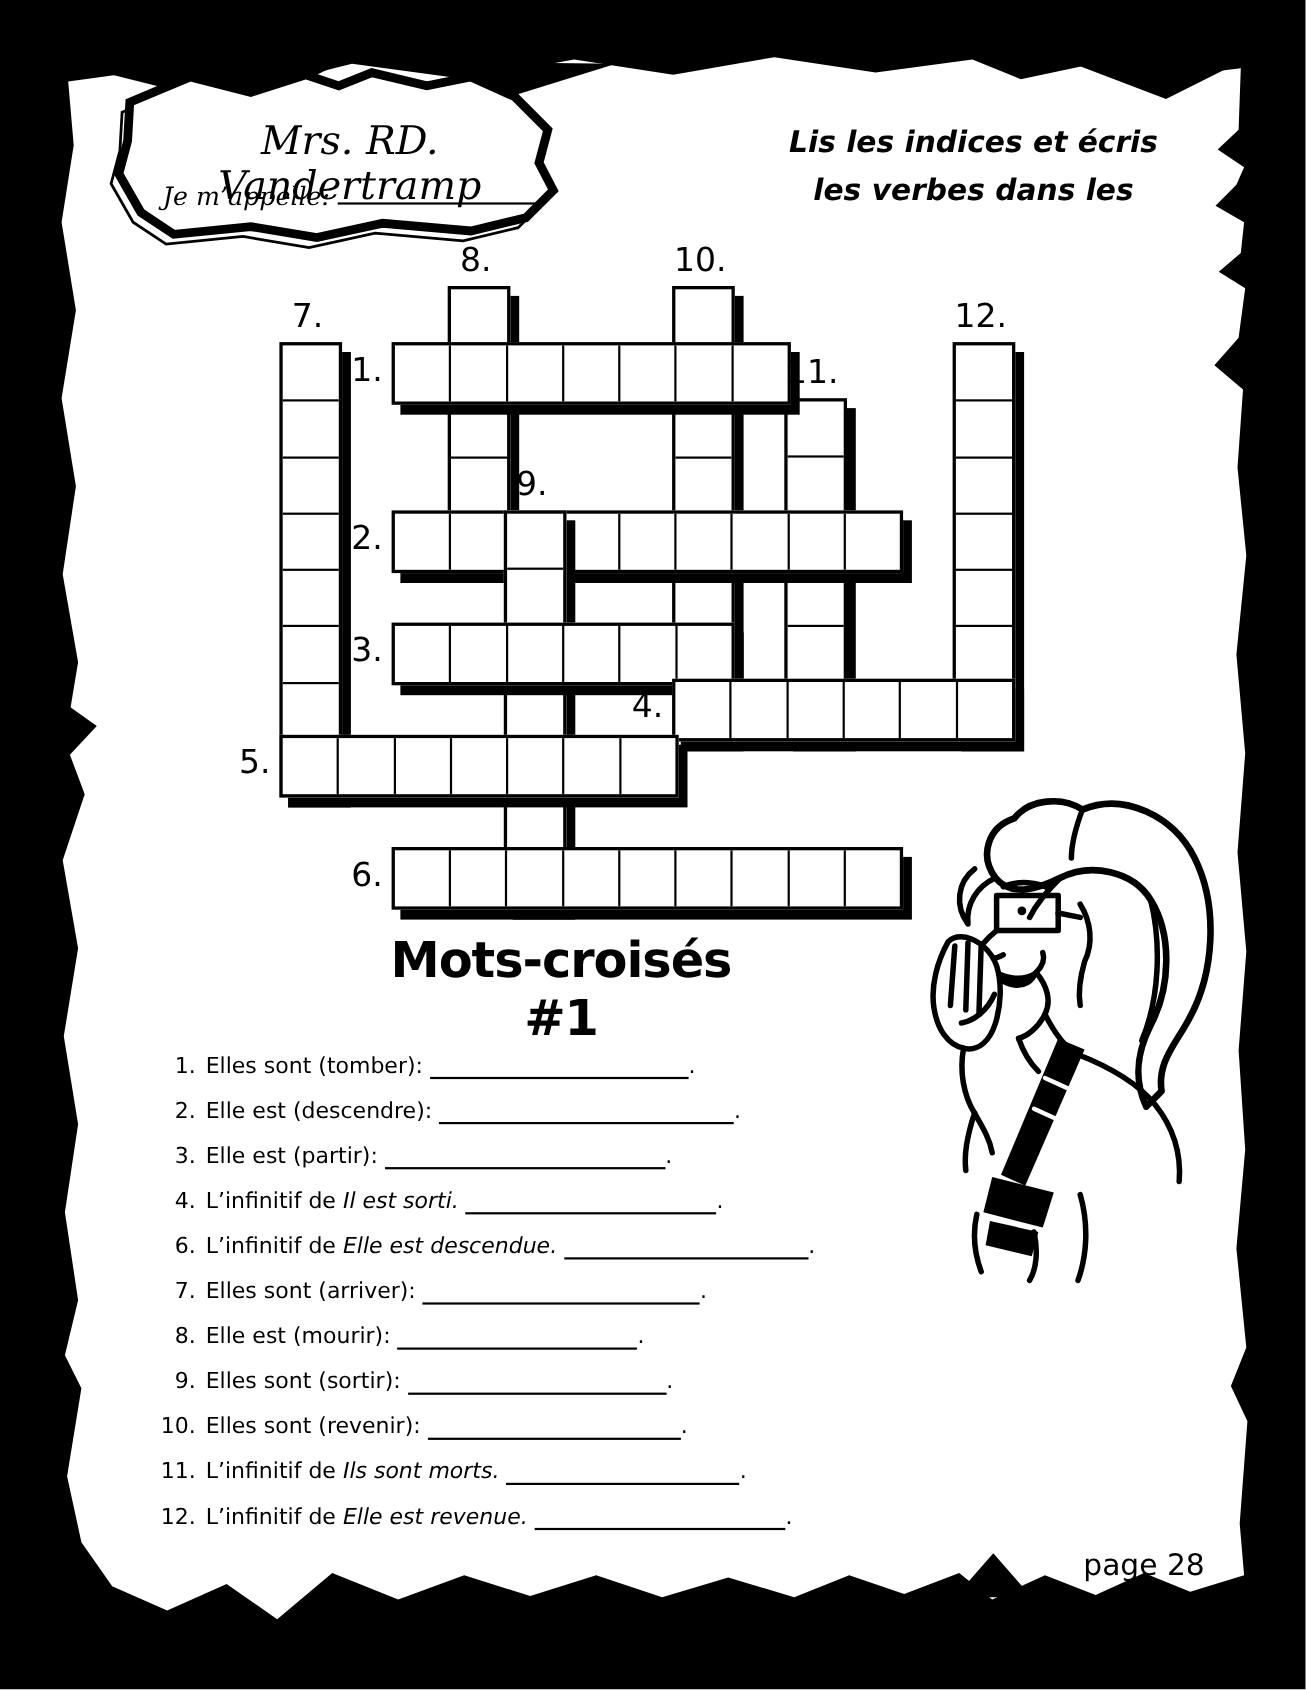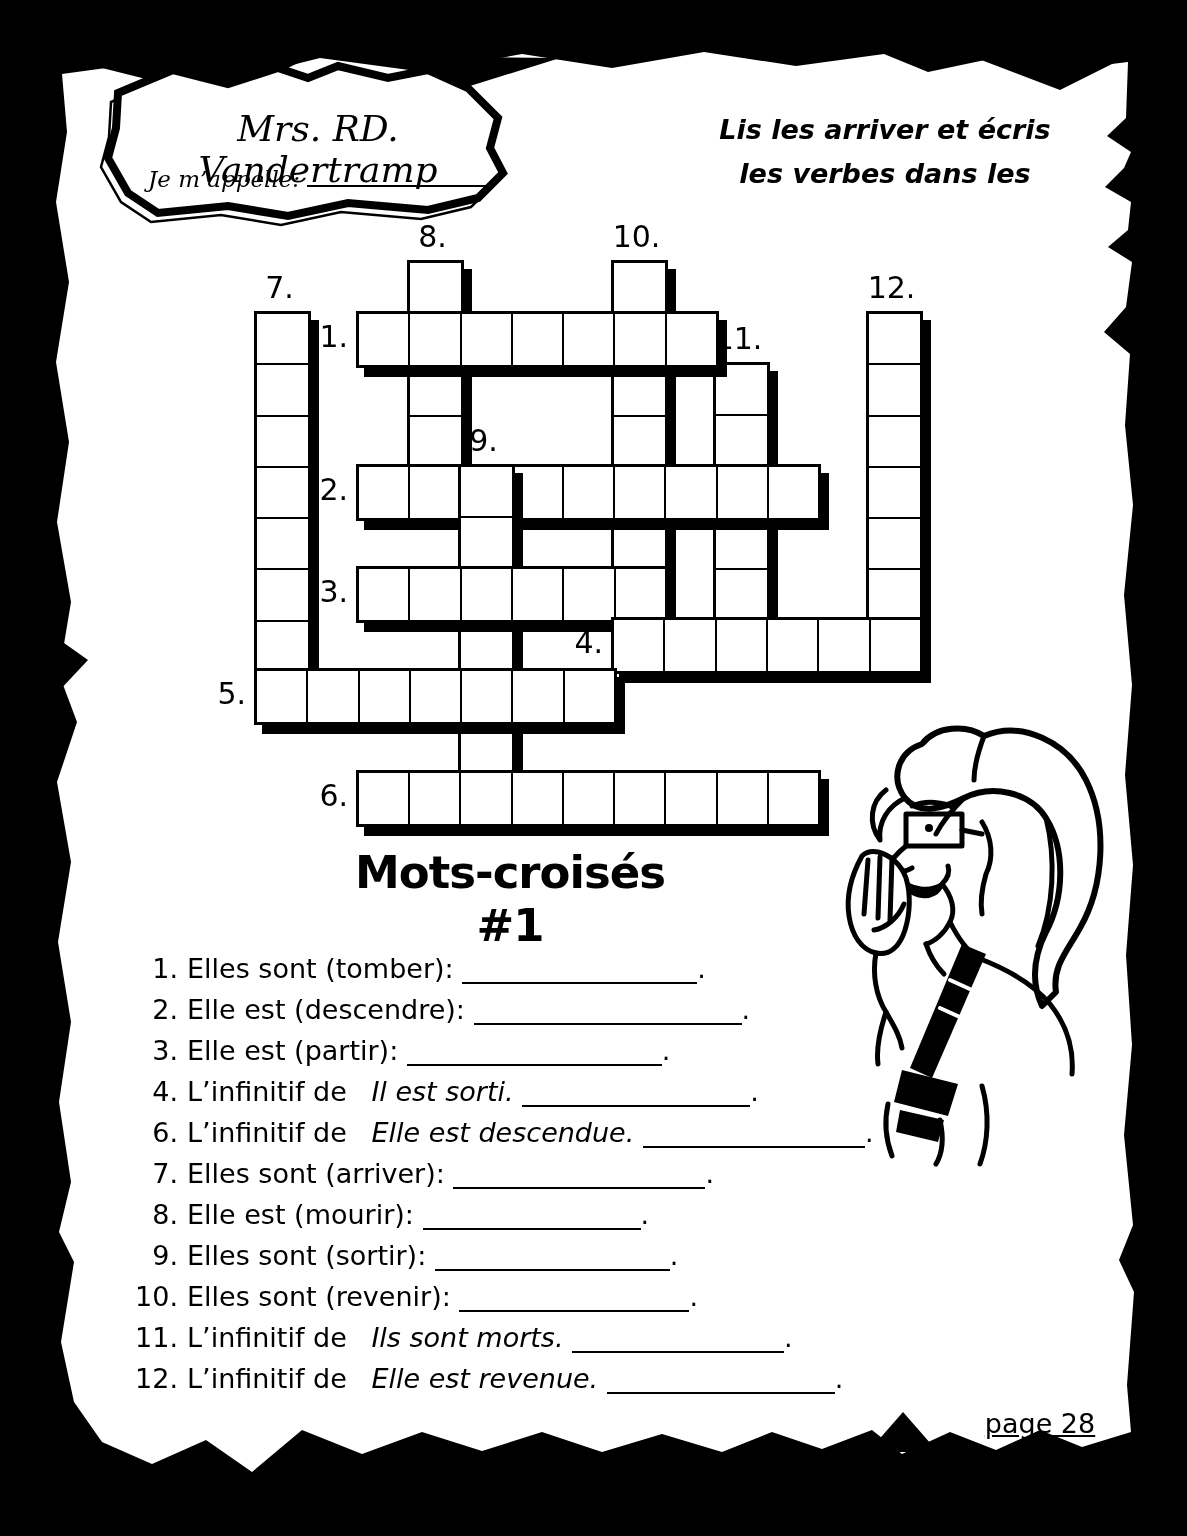--- a/index.html
+++ b/index.html
@@ -36,27 +36,27 @@
   .entry.down .cell{flex:1;border-bottom:2px solid #000;}
   .entry .cell:last-child{border:none;}
   .num-label{position:absolute;font-size:30px;line-height:34px;z-index:6;}
   
   #puzzle-title{
     position:absolute;left:330px;top:846px;width:360px;z-index:6;
     font-size:45px;font-weight:bold;text-align:center;letter-spacing:-1px;
   }
   
   #clues{position:absolute;left:128px;top:948px;z-index:6;list-style:none;margin:0;padding:0;}
-  .clue{height:41px;font-size:27px;line-height:41px;white-space:nowrap;}
+  .clue{height:41px;font-size:20px;line-height:41px;white-space:nowrap;}
   .clue .cnum{display:inline-block;width:50px;text-align:right;}
   .clue .ctext{margin-left:9px;}
-  .clue .cital{font-style:italic;margin-left:16px;}
+  .clue .cital{font-style:italic;}
   .clue .cblank{display:inline-block;border-bottom:2.5px solid #000;height:26px;vertical-align:-6px;}
   
-  #page-label{position:absolute;left:960px;top:1408px;width:160px;z-index:6;font-size:27px;text-align:center;text-decoration:underline;}
+  #page-label{position:absolute;left:960px;top:1408px;width:160px;z-index:6;font-size:27px;text-align:center;}
   
   #character{position:absolute;left:832px;top:718px;z-index:3;}
 </style>
 </head>
 <body>
 
 <svg id="frame" width="1187" height="1536" viewBox="0 0 1187 1536">
   <path fill="#000" fill-rule="evenodd" d="M0,0H1187V1536H0Z
     M62,74 L150,62 232,80 320,58 424,72 522,54 612,68 704,52 796,66 884,54 928,72 1004,56 1062,70 1128,62
     1126,118 1107,136 1131,152 1124,168 1105,187 1131,202 1128,230 1108,247 1132,262 1126,307 1104,332 1130,354
@@ -78,21 +78,21 @@
     <polygon points="30,43 85,20 140,34 190,18 220,28 250,16 300,28 340,20 380,38 410,68 402,98 415,123 390,148 340,160 260,153 200,166 140,156 70,163 40,143 20,108 28,78" fill="#fff" stroke="#000" stroke-width="8"></polygon>
   </svg>
   <div class="namebox-title">Mrs. RD. Vandertramp</div>
   <div class="namebox-line">
     <span>Je m’appelle:</span>
     <span class="namebox-blank"></span>
   </div>
 </div>
 
 <div id="instructions">
-  <div>Lis les arriver et écris</div>
+  <div>Lis les indices et écris</div>
   <div>les verbes dans les</div>
 </div>
 
 <div id="grid">
     <div class="entry down" style="left: 254px; top: 311px; width: 51px; height: 408px;">
       <div class="cell"></div>
       <div class="cell"></div>
       <div class="cell"></div>
       <div class="cell"></div>
       <div class="cell"></div>

